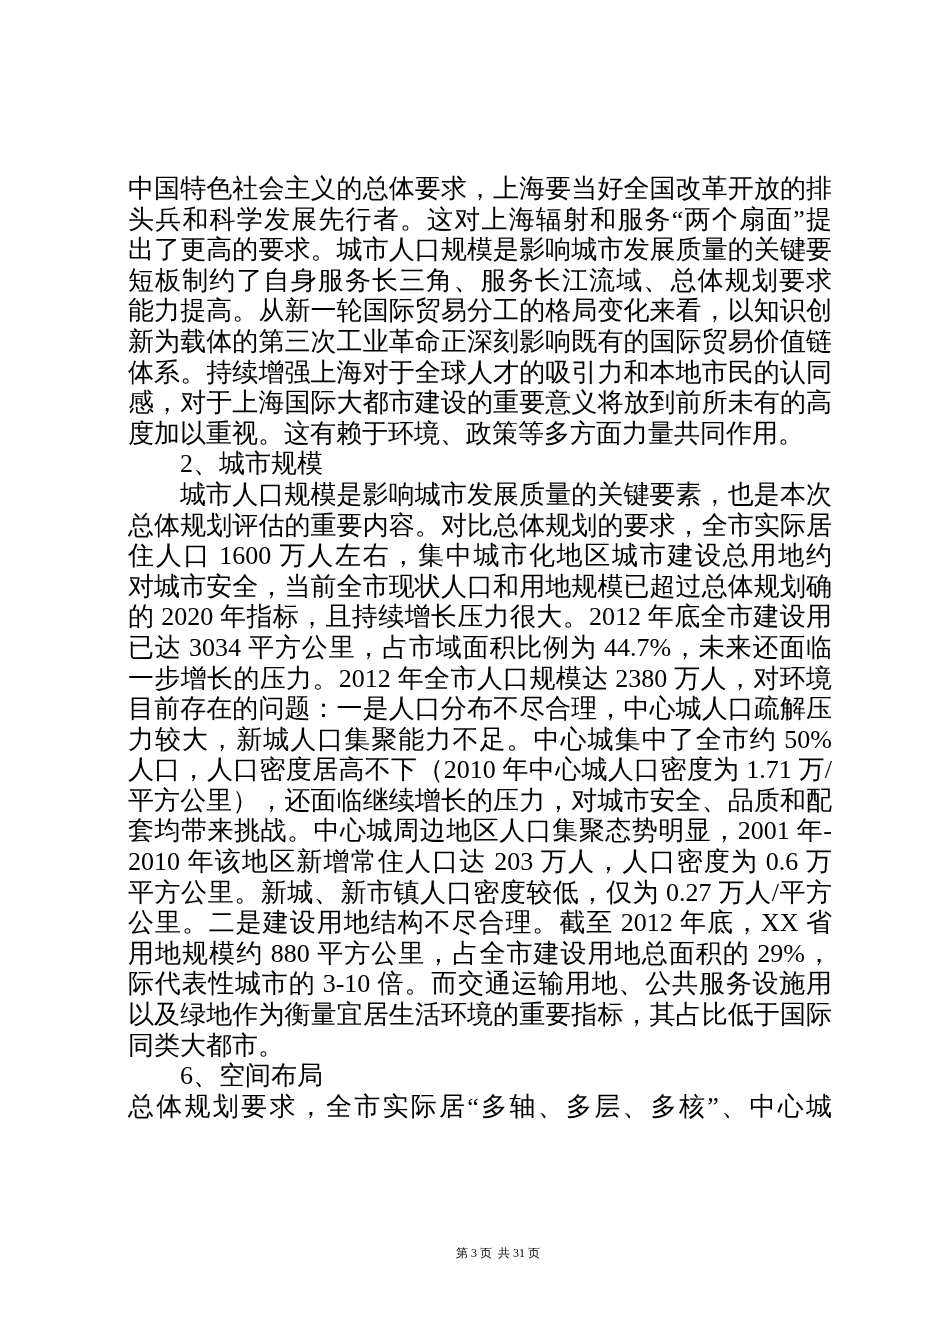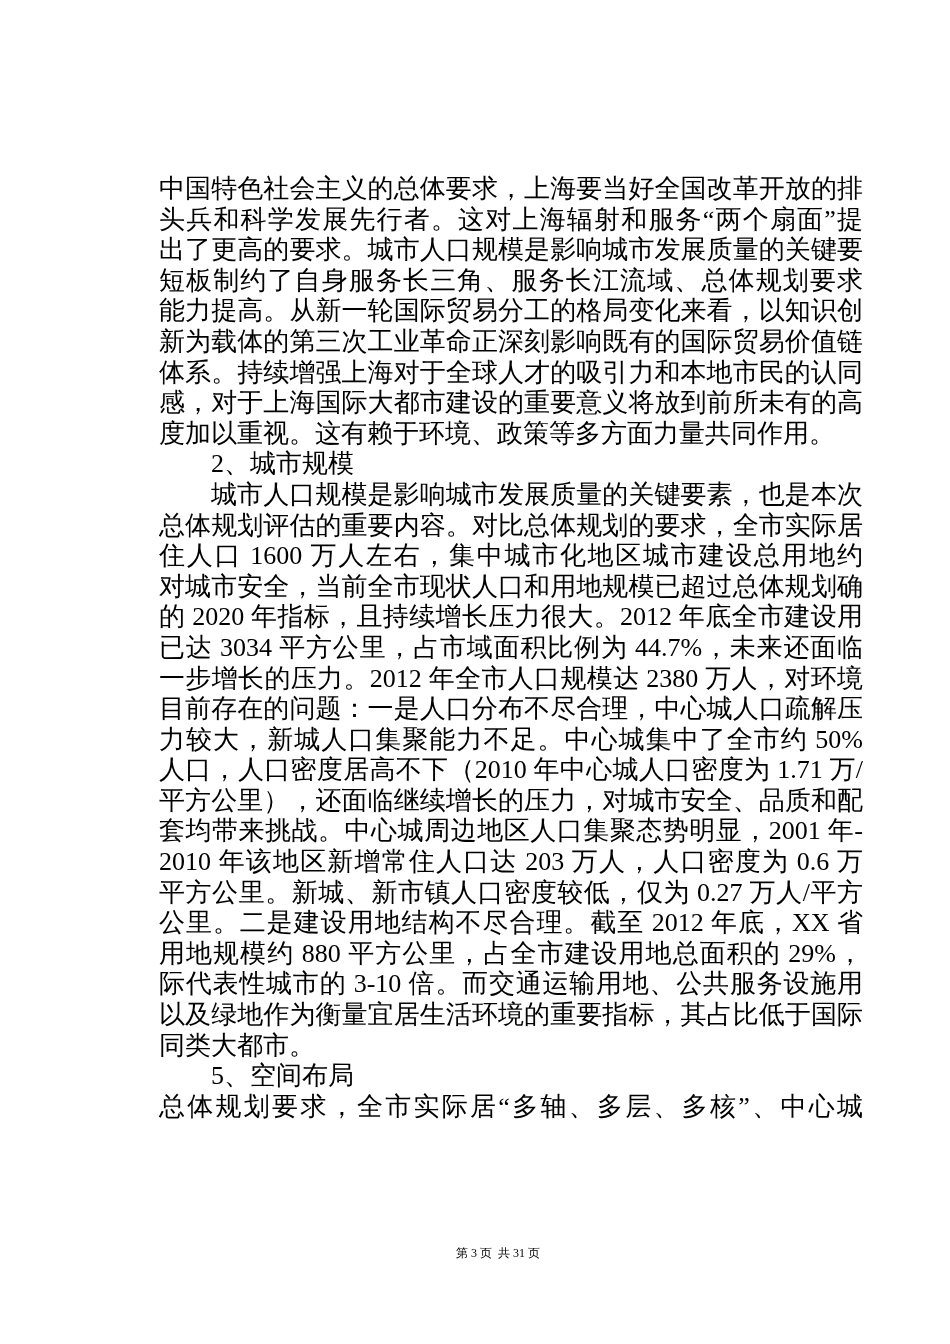--- a/index.html
+++ b/index.html
@@ -14,21 +14,20 @@
     background: #ffffff;
     color: #000000;
     font-family: "Liberation Serif", "DejaVu Serif", serif;
     overflow: hidden;
   }
   .text-block {
     position: absolute;
     left: 128px;
     top: 174px;
     width: 704px;
-    margin-left: 31px;
   }
   .line {
     font-size: 26px;
     height: 30.6px;
     line-height: 30.6px;
     white-space: nowrap;
     overflow: hidden;
   }
   .j {
     text-align: justify;
@@ -80,18 +79,18 @@
     <div class="line j">人口，人口密度居高不下（2010 年中心城人口密度为 1.71 万/</div>
     <div class="line j">平方公里），还面临继续增长的压力，对城市安全、品质和配</div>
     <div class="line j">套均带来挑战。中心城周边地区人口集聚态势明显，2001 年-</div>
     <div class="line j">2010 年该地区新增常住人口达 203 万人，人口密度为 0.6 万人/</div>
     <div class="line j">平方公里。新城、新市镇人口密度较低，仅为 0.27 万人/平方</div>
     <div class="line j">公里。二是建设用地结构不尽合理。截至 2012 年底，XX 省工业</div>
     <div class="line j">用地规模约 880 平方公里，占全市建设用地总面积的 29%，是国</div>
     <div class="line j">际代表性城市的 3-10 倍。而交通运输用地、公共服务设施用地</div>
     <div class="line j">以及绿地作为衡量宜居生活环境的重要指标，其占比低于国际</div>
     <div class="line plain">同类大都市。</div>
-    <div class="line plain ind">5、空间布局</div>
+    <div class="line plain ind">6、空间布局</div>
     <div class="line j">总体规划要求，全市实际居“多轴、多层、多核”、中心城</div>
   </div>
 
   <div class="footer">第 3 页  共 31 页</div>
 </div>
 
 </body></html>

